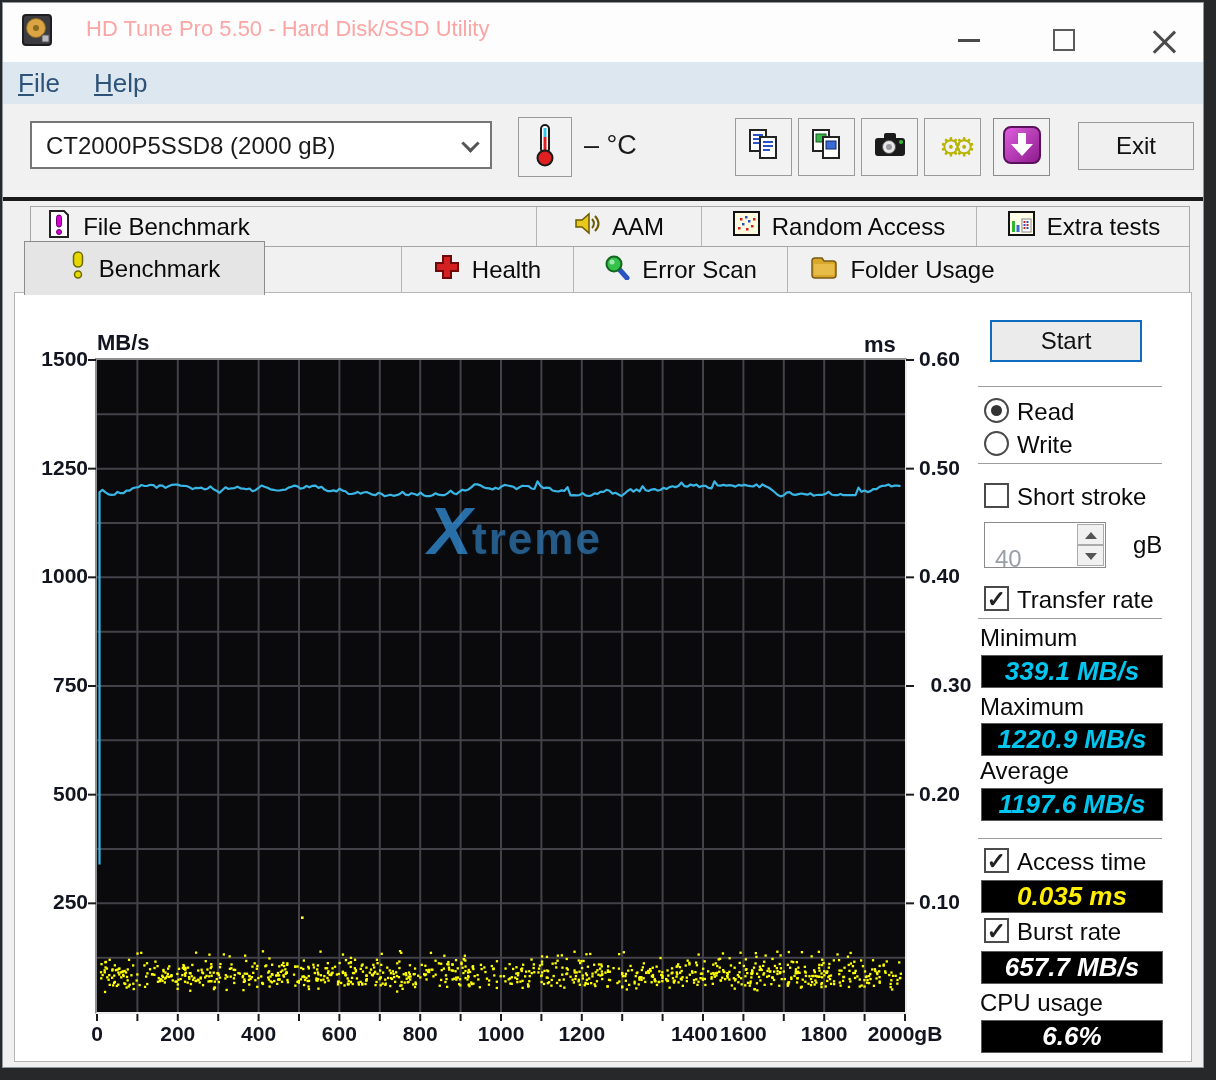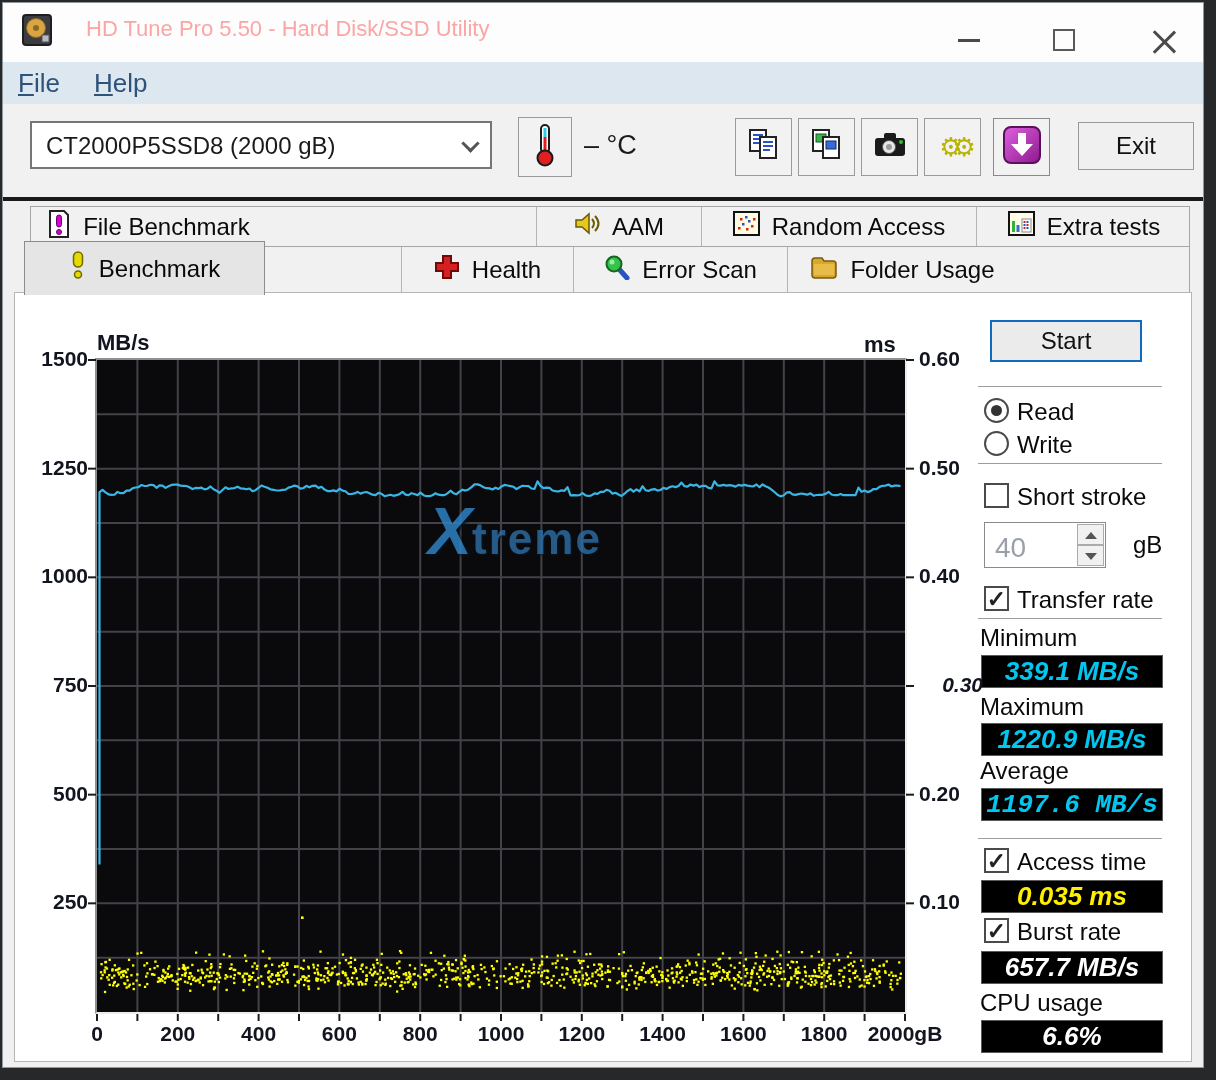--- a/index.html
+++ b/index.html
@@ -41,21 +41,21 @@
   .wm-x{font-size:66px;font-weight:bold;font-style:italic;color:#2f86c9;text-shadow:2px 2px 3px #06101c;line-height:1;}
   .wm-treme{font-size:44px;font-weight:bold;color:#2d6ca3;text-shadow:1px 1px 2px #081828;letter-spacing:2px;}
   .wm-hw{display:inline-block;margin-left:36px;margin-top:2px;padding:1px 12px;font-size:25px;font-weight:bold;color:#b9bec3;letter-spacing:7px;background:rgba(110,116,122,.38);}
   .start-btn{left:990px;top:320px;width:152px;height:42px;background:#ebebeb;border:2px solid #0f6cbd;font-size:24px;color:#111;display:flex;align-items:center;justify-content:center;z-index:4;}
   .sepline{left:978px;width:184px;height:1px;background:#9c9c9c;z-index:4;}
   .radio{width:25px;height:25px;border:2px solid #4a4a4a;border-radius:50%;background:#fff;z-index:4;}
   .radio .dot{position:absolute;left:5px;top:5px;width:11px;height:11px;border-radius:50%;background:#333;}
   .check{width:25px;height:25px;border:2px solid #4a4a4a;background:#fff;z-index:4;font-size:23px;font-weight:bold;color:#222;line-height:22px;text-align:center;}
   .ctl-label{font-size:24px;color:#0a0a0a;z-index:4;}
   .spinbox{left:984px;top:522px;width:122px;height:46px;border:1px solid #8a8a8a;background:#fff;z-index:4;}
-  .spin-val{position:absolute;left:10px;top:9px;font-size:28px;color:#9aa0a8;}
+  .spin-val{position:absolute;left:10px;top:22px;font-size:24px;color:#9aa0a8;}
   .spin-col{position:absolute;right:1px;top:1px;width:27px;height:42px;}
   .spin-b{position:absolute;left:0;width:27px;height:21px;background:#f1f1f1;border:1px solid #ababab;}
   .tri-up{position:absolute;left:7px;top:7px;width:0;height:0;border-left:6px solid transparent;border-right:6px solid transparent;border-bottom:7px solid #555;}
   .tri-dn{position:absolute;left:7px;top:7px;width:0;height:0;border-left:6px solid transparent;border-right:6px solid transparent;border-top:7px solid #555;}
   .res-label{font-size:24px;color:#0a0a0a;z-index:4;}
   .vbox{left:981px;width:182px;height:33px;background:#000;border:1px solid #5a5a5a;z-index:4;display:flex;align-items:center;justify-content:center;font-size:26px;font-weight:bold;font-style:italic;}
   .cyan{color:#00c6f0;}
   .yellow{color:#ffee00;}
   .white{color:#fff;}
 </style>
@@ -1431,21 +1431,21 @@
 
   <div class="abs sepline" style="top:618px;"></div>
 
   <div class="abs res-label" style="left:980px;top:624px;">Minimum</div>
   <div class="abs vbox cyan" style="top:655px;">339.1 MB/s</div>
 
   <div class="abs res-label" style="left:980px;top:693px;">Maximum</div>
   <div class="abs vbox cyan" style="top:723px;">1220.9 MB/s</div>
 
   <div class="abs res-label" style="left:980px;top:757px;">Average</div>
-  <div class="abs vbox cyan" style="top:788px;font-family:Liberation Mono, monospace;">1197.6 MB/s</div>
+  <div class="abs vbox cyan" style="top:788px;">1197.6 MB/s</div>
 
   <div class="abs sepline" style="top:838px;"></div>
 
   <div class="abs check" style="left:984px;top:848px;">✓</div>
   <div class="abs ctl-label" style="left:1017px;top:848px;">Access time</div>
   <div class="abs vbox yellow" style="top:880px;">0.035 ms</div>
 
   <div class="abs check" style="left:984px;top:918px;">✓</div>
   <div class="abs ctl-label" style="left:1017px;top:918px;">Burst rate</div>
   <div class="abs vbox white" style="top:951px;">657.7 MB/s</div>
@@ -1455,27 +1455,27 @@
 
 <div class="tick-label" style="left: 24px; top: 347px; width: 64px; text-align: right;">1500</div>
     <div class="tick-label" style="left: 24px; top: 455.667px; width: 64px; text-align: right;">1250</div>
     <div class="tick-label" style="left: 24px; top: 564.333px; width: 64px; text-align: right;">1000</div>
     <div class="tick-label" style="left: 24px; top: 673px; width: 64px; text-align: right;">750</div>
     <div class="tick-label" style="left: 24px; top: 781.667px; width: 64px; text-align: right;">500</div>
     <div class="tick-label" style="left: 24px; top: 890.333px; width: 64px; text-align: right;">250</div>
     <div class="tick-label" style="left: 919px; top: 347px; width: 64px; text-align: left;">0.60</div>
     <div class="tick-label" style="left: 919px; top: 455.667px; width: 64px; text-align: left;">0.50</div>
     <div class="tick-label" style="left: 919px; top: 564.333px; width: 64px; text-align: left;">0.40</div>
-    <div class="tick-label" style="left: 919px; top: 673px; width: 64px; text-align: right; font-style: italic;">0.30</div>
+    <div class="tick-label" style="left: 919px; top: 673px; width: 64px; text-align: center;">0.30</div>
     <div class="tick-label" style="left: 919px; top: 781.667px; width: 64px; text-align: left;">0.20</div>
     <div class="tick-label" style="left: 919px; top: 890.333px; width: 64px; text-align: left;">0.10</div>
     <div class="tick-label" style="left: 42px; top: 1022px; width: 110px; text-align: center;">0</div>
     <div class="tick-label" style="left: 122.8px; top: 1022px; width: 110px; text-align: center;">200</div>
     <div class="tick-label" style="left: 203.6px; top: 1022px; width: 110px; text-align: center;">400</div>
     <div class="tick-label" style="left: 284.4px; top: 1022px; width: 110px; text-align: center;">600</div>
     <div class="tick-label" style="left: 365.2px; top: 1022px; width: 110px; text-align: center;">800</div>
     <div class="tick-label" style="left: 446px; top: 1022px; width: 110px; text-align: center;">1000</div>
     <div class="tick-label" style="left: 526.8px; top: 1022px; width: 110px; text-align: center;">1200</div>
-    <div class="tick-label" style="left: 607.6px; top: 1022px; width: 110px; text-align: center;">1400</div>
+    <div class="tick-label" style="left: 607.6px; top: 1022px; width: 110px; text-align: right;">1400</div>
     <div class="tick-label" style="left: 688.4px; top: 1022px; width: 110px; text-align: center;">1600</div>
     <div class="tick-label" style="left: 769.2px; top: 1022px; width: 110px; text-align: center;">1800</div>
     <div class="tick-label" style="left: 850px; top: 1022px; width: 110px; text-align: center;">2000gB</div>
   </div>
 
 </body></html>

